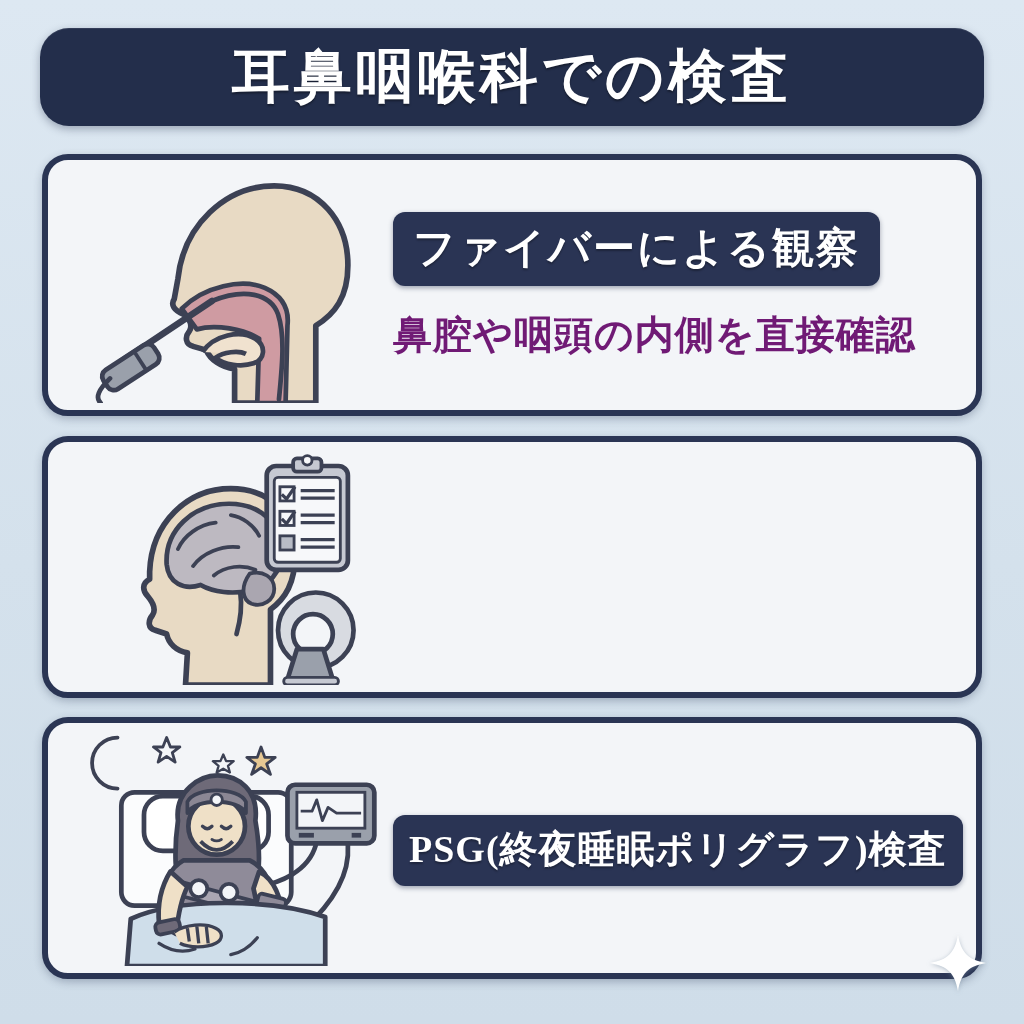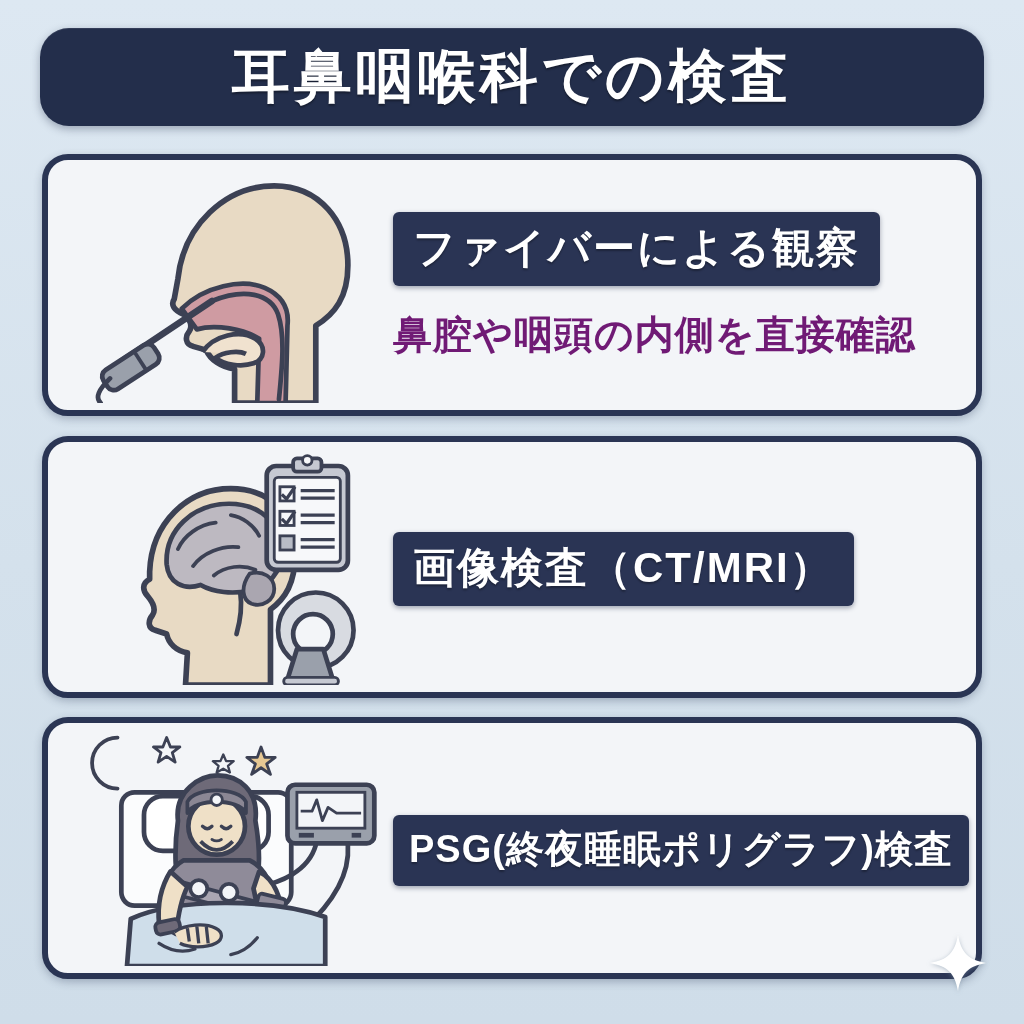--- a/index.html
+++ b/index.html
@@ -35,26 +35,26 @@
   }
   .illu svg { width:320px; height:236px; }
   .card-text {
     flex:1; display:flex; flex-direction:column; justify-content:center;
     gap:22px; padding-right:26px; padding-top:4px;
   }
   .badge {
     align-self:flex-start;
     background:#2a3454; color:#ffffff; font-weight:bold;
     font-size:42px; letter-spacing:2px;
-    padding:8px 20px 10px 20px; border-radius:6px;
+    padding:8px 20px 10px 20px; border-radius:12px;
     box-shadow: 0 2px 5px rgba(30,40,70,.4);
     white-space:nowrap;
     text-shadow: 0 2px 2px rgba(0,0,0,.3);
   }
-  .card-3 .badge { font-size:38px; letter-spacing:1px; padding:9px 16px 11px 16px; }
+  .card-3 .badge { font-size:38px; letter-spacing:1px; padding:9px 16px 11px 16px;font-family:Liberation Serif, serif; }
   .desc {
     color:#701a75; font-size:39px; font-weight:bold; letter-spacing:1px;
     white-space:nowrap;
   }
   .sparkle {
     position:absolute; right:-10px; bottom:-18px; width:56px; height:56px;
     filter: drop-shadow(0 1px 2px rgba(120,140,160,.5));
   }
 </style>
 </head>
@@ -141,21 +141,20 @@
 
       <g>
         <circle cx="258" cy="192" r="40" fill="#d8dbe1" stroke="#3c4154" stroke-width="5"></circle>
         <circle cx="255" cy="196" r="21" fill="#f3f5f8" stroke="#3c4154" stroke-width="5"></circle>
         <path d="M238,212 L266,212 L276,244 L228,244 Z" fill="#9aa0ab" stroke="#3c4154" stroke-width="5" stroke-linejoin="round"></path>
         <rect x="224" y="242" width="58" height="8" rx="4" fill="#c6c9d2" stroke="#3c4154" stroke-width="3"></rect>
       </g>
     </svg>
   </div>
   <div class="card-text">
-    <div class="badge">画像検査（CT/MRI）</div>
   </div>
 </div>
 
 <div class="card card-3">
   <div class="illu">
     <svg viewBox="0 0 330 250">
 
       <path d="M48,8 A27,27 0 1 0 48,62 A21,21 0 1 1 48,8 Z" fill="#e7c893" stroke="#3c4154" stroke-width="4" stroke-linejoin="round"></path>
 
       <path d="M100,8 L104,18 L114,18 L106,24 L109,34 L100,28 L91,34 L94,24 L86,18 L96,18 Z" fill="#f3f5f8" stroke="#3c4154" stroke-width="3" stroke-linejoin="round"></path>

